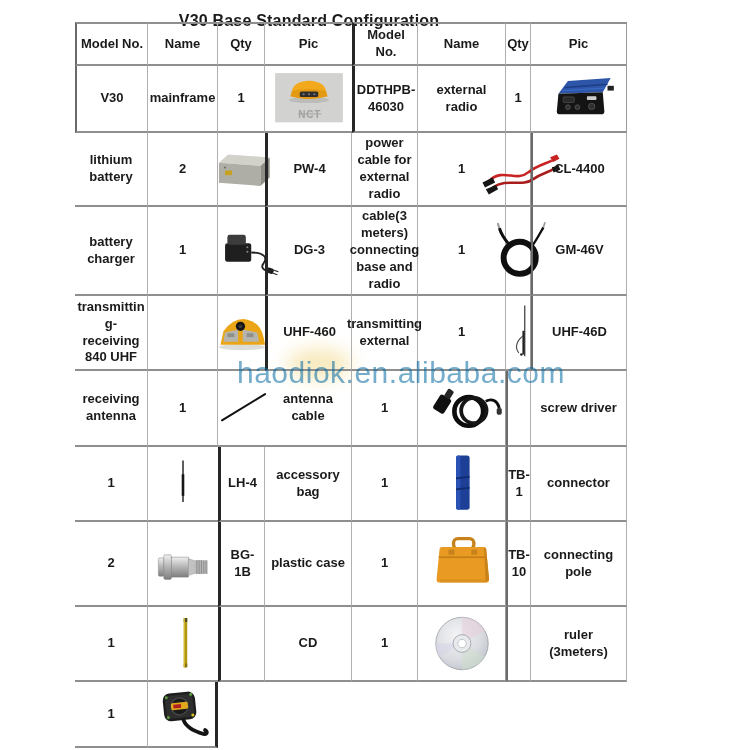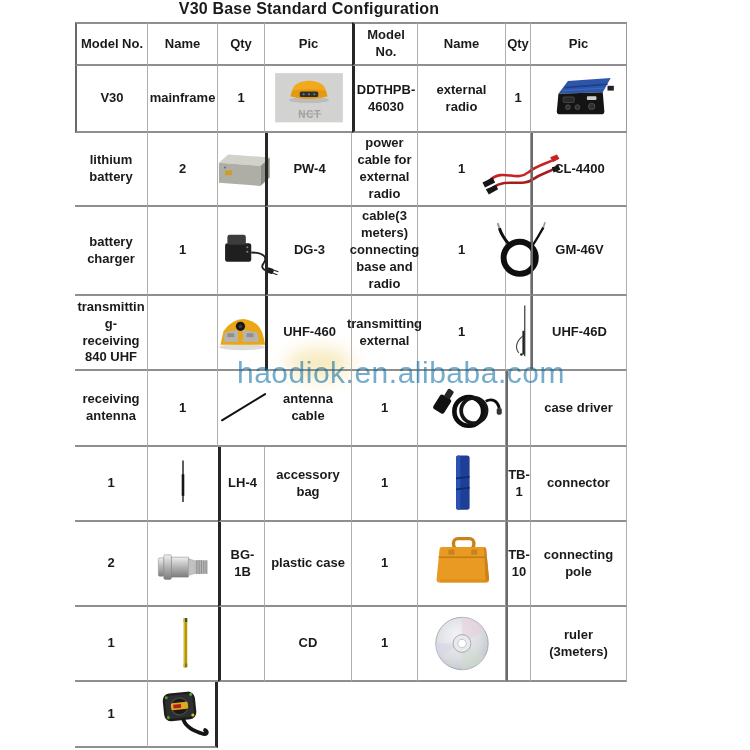--- a/index.html
+++ b/index.html
@@ -1,18 +1,18 @@
 <!DOCTYPE html>
 <html><head>
 <meta charset="utf-8">
 <style>
   html,body{margin:0;padding:0;background:#ffffff;}
   .page{position:relative;width:750px;height:750px;background:#ffffff;overflow:hidden;
         font-family:"Liberation Sans",sans-serif;color:#1a1a1a;}
-  .title{position:absolute;top:0;left:0;width:618px;text-align:center;
+  .title{position:absolute;top:12px;left:0;width:618px;text-align:center;
          font-size:16px;font-weight:700;letter-spacing:0.2px;}
   .tbl{position:absolute;left:75px;top:22px;width:448px;display:grid;
        grid-template-columns:73px 70px 47px 87px 66px 88px 25px 96px;}
   .cell{box-sizing:border-box;display:flex;flex-direction:column;align-items:center;
         justify-content:center;text-align:center;padding:2px 3px;
         font-size:13px;font-weight:600;line-height:1.3;
         border-bottom:2px solid #8f8f8f;border-right:1px solid #b0b0b0;}
   .hdr{font-weight:700;border-top:2px solid #8f8f8f;}
   .col0{border-left:2px solid #6a6a6a;}
   .col3{border-right:none;}
@@ -192,21 +192,21 @@
               <rect x="26" y="12" width="8" height="11" rx="2" fill="#242424"></rect>
             </g>
             <circle cx="60" cy="40" r="17" stroke="#0d0d0d" stroke-width="5.5" fill="none"></circle>
             <circle cx="66" cy="39" r="15" stroke="#151515" stroke-width="4.5" fill="none"></circle>
             <path d="M80 28 C 88 24 94 28 96 36" stroke="#0d0d0d" stroke-width="3.5" fill="none"></path>
             <rect x="93" y="36" width="6" height="8" rx="2" fill="#333"></rect>
           </svg>
         </span>
       </div>
       <div class="cell col0"></div>
-      <div class="cell col1">case driver</div>
+      <div class="cell col1">screw driver</div>
       <div class="cell col2">1</div>
       <div class="cell col3">
         <span class="pic-wrap">
           <svg width="80" height="65" viewBox="0 0 104 72" preserveAspectRatio="xMidYMid meet" aria-hidden="true">
             <line x1="52" y1="6" x2="52" y2="60" stroke="#161616" stroke-width="1.8"></line>
             <line x1="52" y1="24" x2="52" y2="52" stroke="#161616" stroke-width="3.4"></line>
           </svg>
         </span>
       </div>
       <div class="cell col4">LH-4</div>

